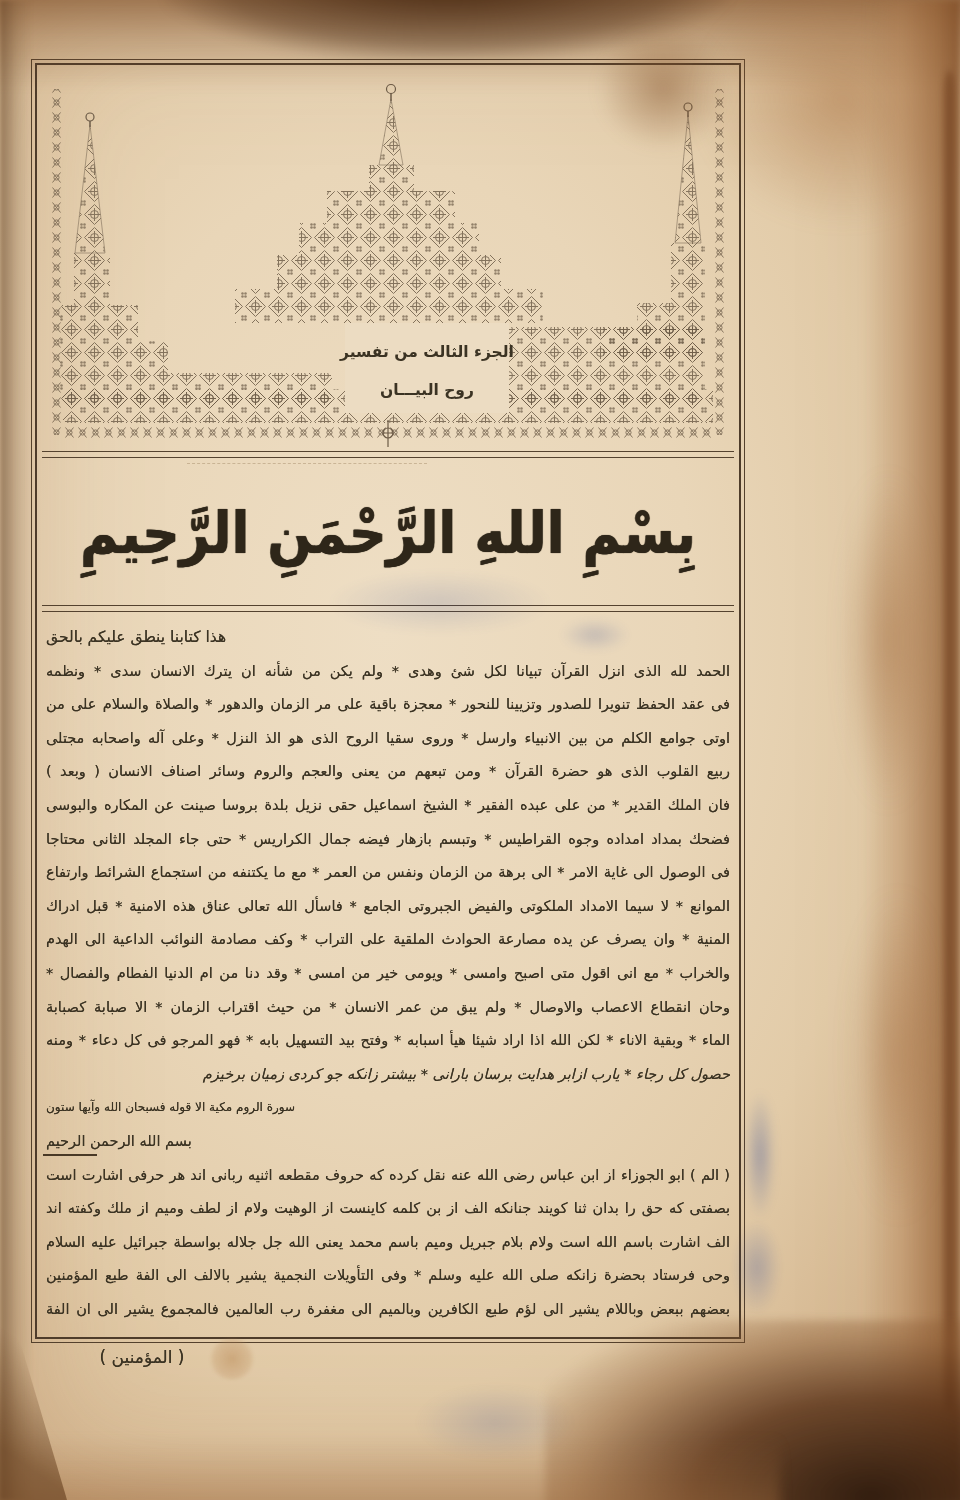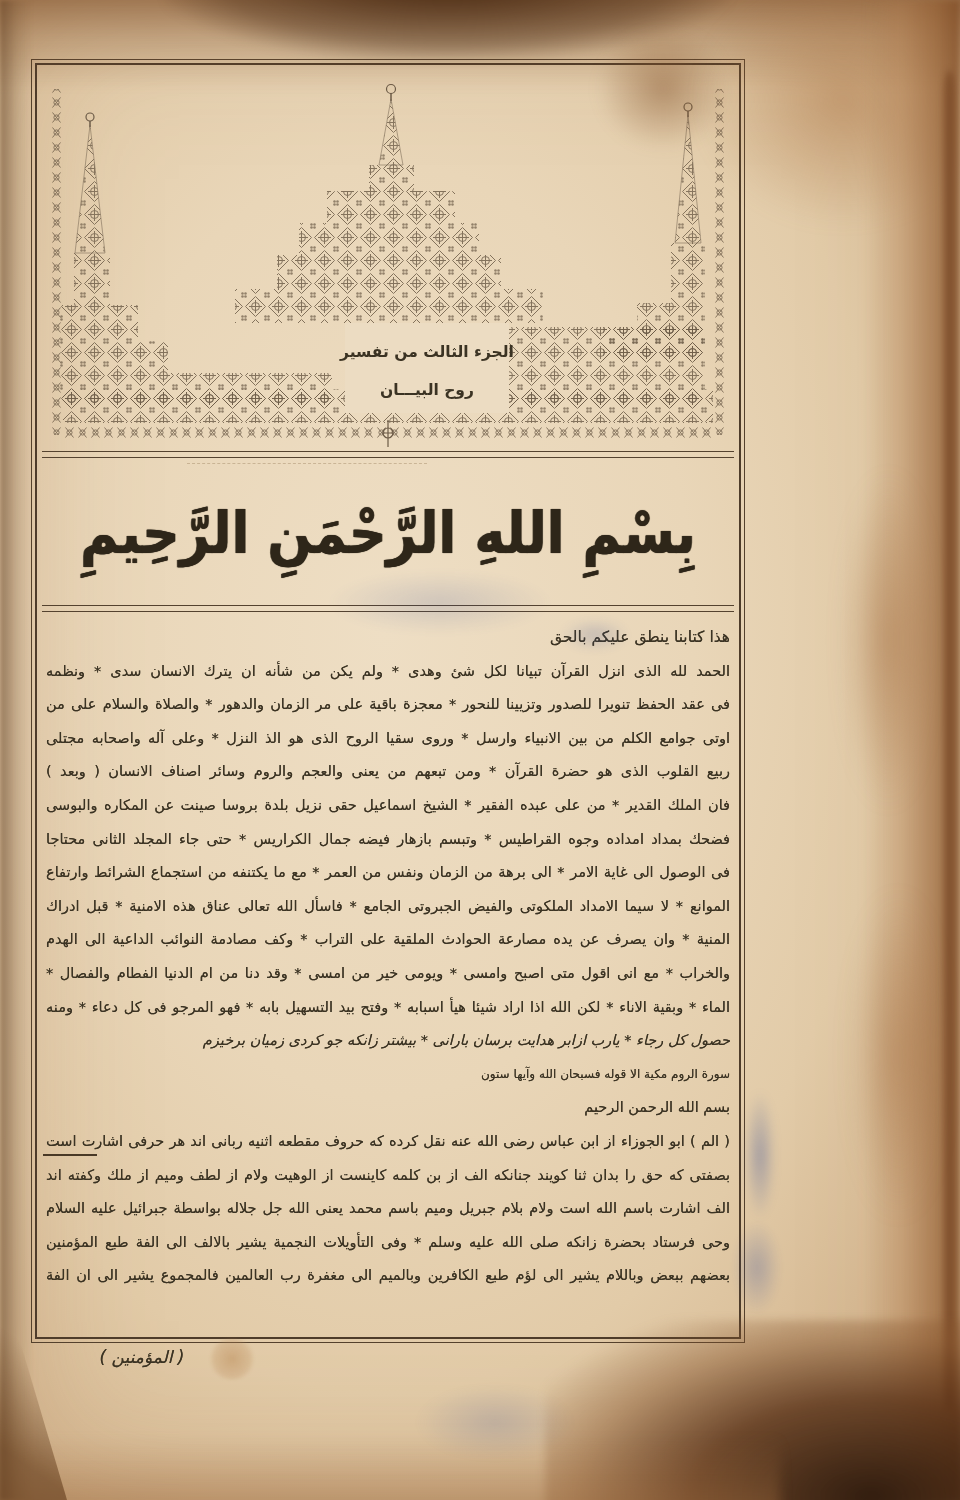--- a/index.html
+++ b/index.html
@@ -57,27 +57,27 @@
     direction:rtl;text-align:center;line-height:132px;
     font-size:52px;font-weight:bold;color:#2e2619;transform:scaleY(1.12);
     text-shadow:0 0 1px rgba(46,38,25,.9), .6px 0 0 rgba(46,38,25,.65), -.6px 0 0 rgba(46,38,25,.65);}
   
   .body-text{position:absolute;left:9px;right:9px;top:556px;direction:rtl;
     color:#3b3323;font-size:14.5px;
     text-shadow:0 0 .6px rgba(59,51,35,.85);}
   .bl{height:33.6px;line-height:33.6px;overflow:hidden;}
   .just{text-align:justify;text-align-last:justify;}
   .startline{text-align:right;font-style:italic;}
-  .centerline{text-align:right;}
+  .centerline{text-align:left;}
   .opening{font-size:15.5px;}
   .sura{font-size:12px;}
   .comm-sep{position:absolute;left:6px;top:1089px;width:54px;border-top:2px solid #493926;}
   
   .catchword{position:absolute;left:72px;top:1347px;width:140px;direction:rtl;text-align:center;
-    font-size:17px;color:#3b3323;text-shadow:0 0 .6px rgba(59,51,35,.85);font-style:italic;}
+    font-size:17px;color:#3b3323;text-shadow:0 0 .6px rgba(59,51,35,.85);}
 </style>
 </head>
 <body>
 
 <div class="scan">
   <div class="paper"></div>
 
   <div class="frame">
 
     <svg class="headpiece" width="702" height="390" viewBox="0 0 702 390">
@@ -170,20 +170,21 @@
       <div class="bl just">الحمد لله الذى انزل القرآن تبيانا لكل شئ وهدى * ولم يكن من شأنه ان يترك الانسان سدى * ونظمه</div>
       <div class="bl just">فى عقد الحفظ تنويرا للصدور وتزيينا للنحور * معجزة باقية على مر الزمان والدهور * والصلاة والسلام على من</div>
       <div class="bl just">اوتى جوامع الكلم من بين الانبياء وارسل * وروى سقيا الروح الذى هو الذ النزل * وعلى آله واصحابه مجتلى</div>
       <div class="bl just">ربيع القلوب الذى هو حضرة القرآن * ومن تبعهم من يعنى والعجم والروم وسائر اصناف الانسان ( وبعد )</div>
       <div class="bl just">فان الملك القدير * من على عبده الفقير * الشيخ اسماعيل حقى نزيل بلدة بروسا صينت عن المكاره والبوسى</div>
       <div class="bl just">فضحك بمداد امداده وجوه القراطيس * وتبسم بازهار فيضه جمال الكراريس * حتى جاء المجلد الثانى محتاجا</div>
       <div class="bl just">فى الوصول الى غاية الامر * الى برهة من الزمان ونفس من العمر * مع ما يكتنفه من استجماع الشرائط وارتفاع</div>
       <div class="bl just">الموانع * لا سيما الامداد الملكوتى والفيض الجبروتى الجامع * فاسأل الله تعالى عناق هذه الامنية * قبل ادراك</div>
       <div class="bl just">المنية * وان يصرف عن يده مصارعة الحوادث الملقية على التراب * وكف مصادمة النوائب الداعية الى الهدم</div>
       <div class="bl just">والخراب * مع انى اقول متى اصبح وامسى * ويومى خير من امسى * وقد دنا من ام الدنيا الفطام والفصال *</div>
+      <div class="bl just">وحان انقطاع الاعصاب والاوصال * ولم يبق من عمر الانسان * من حيث اقتراب الزمان * الا صبابة كصبابة</div>
       <div class="bl just">الماء * وبقية الاناء * لكن الله اذا اراد شيئا هيأ اسبابه * وفتح بيد التسهيل بابه * فهو المرجو فى كل دعاء * ومنه</div>
       <div class="bl startline">حصول كل رجاء * يارب ازابر هدايت برسان بارانى * بيشتر زانكه جو كردى زميان برخيزم</div>
       <div class="bl centerline sura">سورة الروم مكية الا قوله فسبحان الله وآيها ستون</div>
       <div class="bl centerline">بسم الله الرحمن الرحيم</div>
       <div class="bl just">( الم ) ابو الجوزاء از ابن عباس رضى الله عنه نقل كرده كه حروف مقطعه اثنيه ربانى اند هر حرفى اشارت است</div>
       <div class="bl just">بصفتى كه حق را بدان ثنا كويند جنانكه الف از بن كلمه كاينست از الوهيت ولام از لطف وميم از ملك وكفته اند</div>
       <div class="bl just">الف اشارت باسم الله است ولام بلام جبريل وميم باسم محمد يعنى الله جل جلاله بواسطة جبرائيل عليه السلام</div>
       <div class="bl just">وحى فرستاد بحضرة زانكه صلى الله عليه وسلم * وفى التأويلات النجمية يشير بالالف الى الفة طبع المؤمنين</div>
       <div class="bl just">بعضهم ببعض وباللام يشير الى لؤم طبع الكافرين وبالميم الى مغفرة رب العالمين فالمجموع يشير الى ان الفة</div>
     </div>

